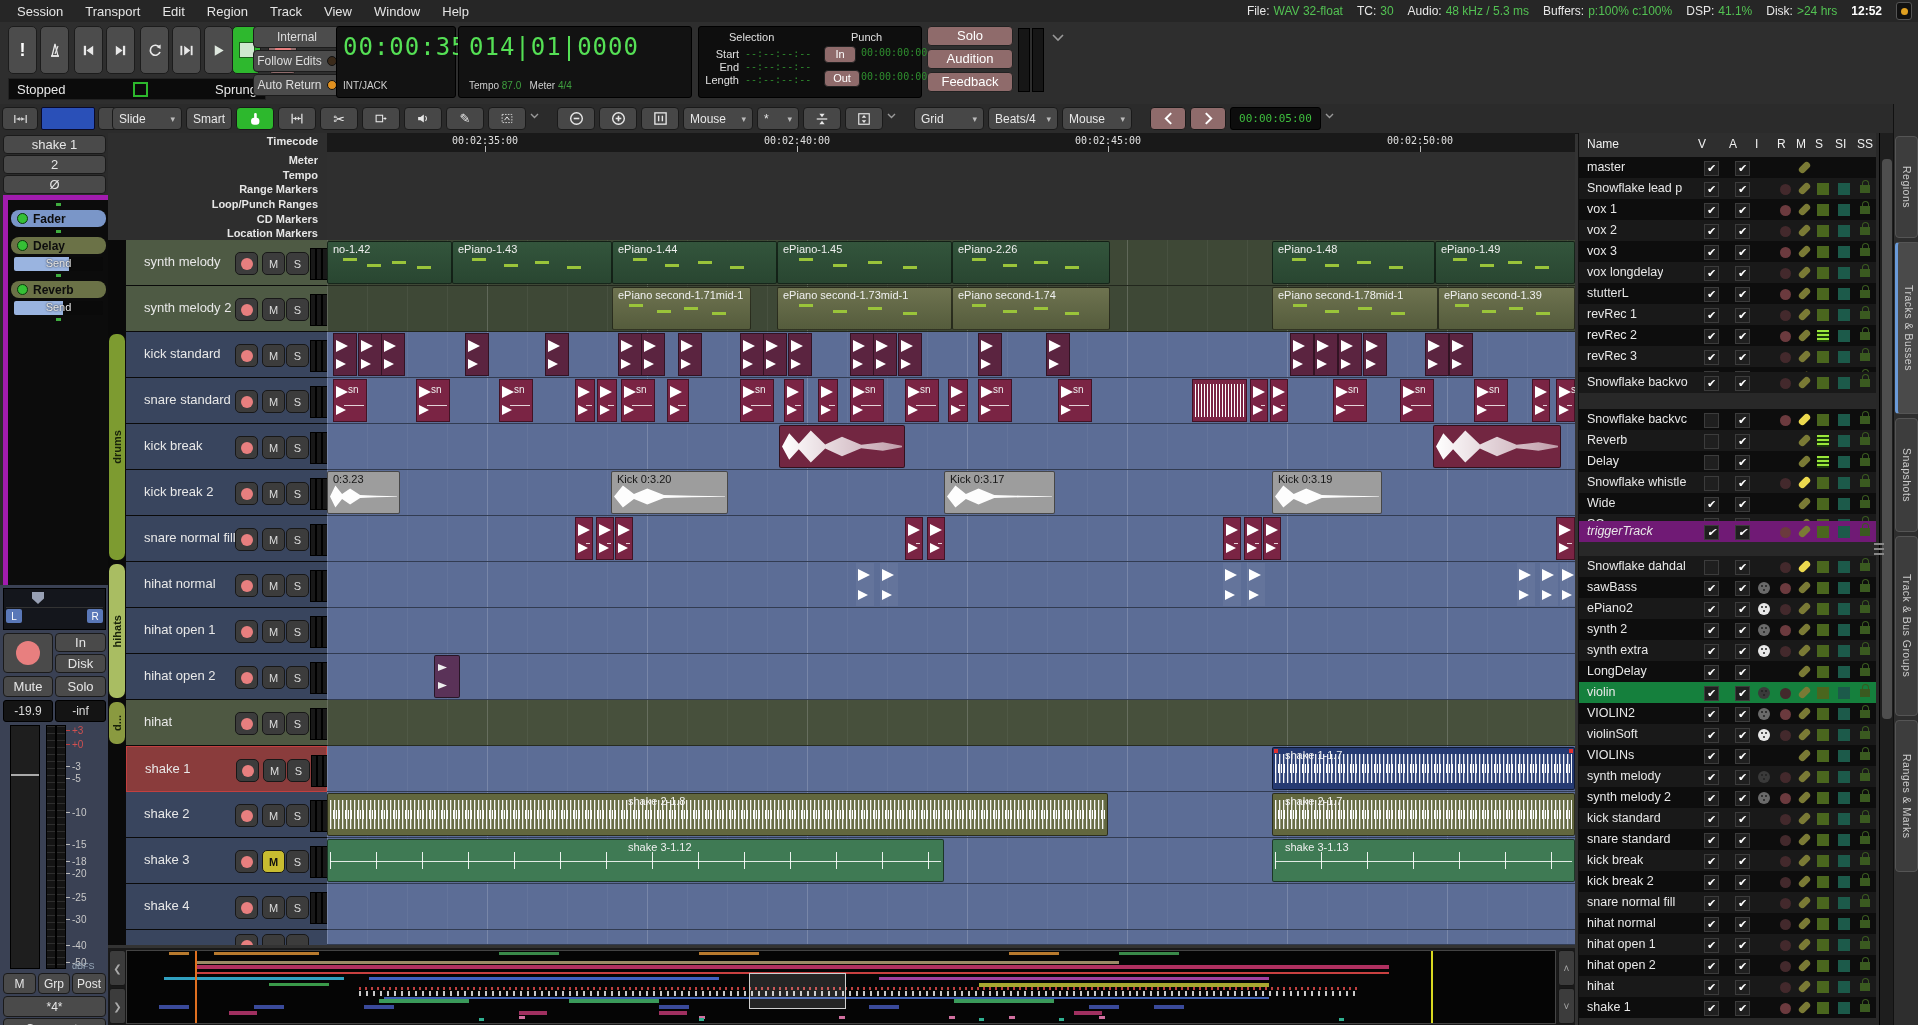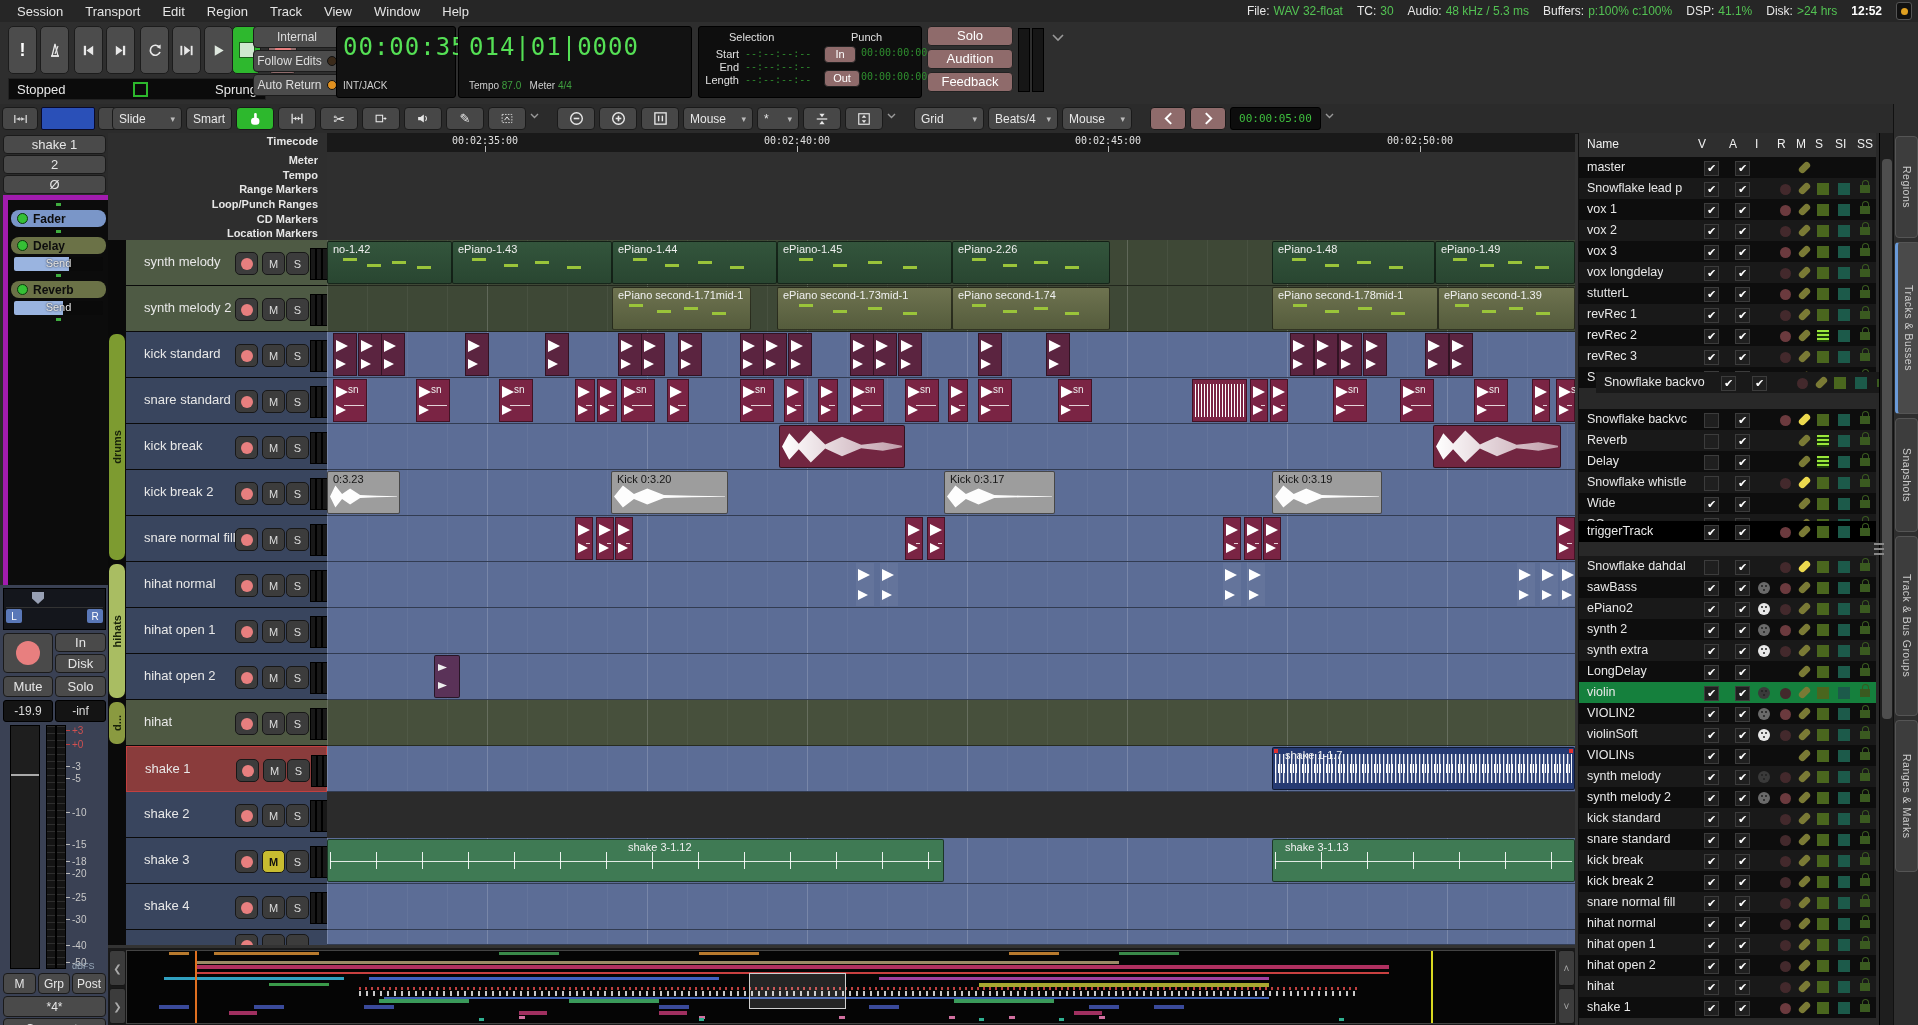--- a/index.html
+++ b/index.html
@@ -1078,20 +1078,28 @@
         <div class="region purple" style="left: 107px; width: 26px;"></div>
       </div>
       <div class="lane" style="top: 460px; background: rgb(71, 80, 60);"></div>
       <div class="lane" style="top: 506px; background: rgb(92, 109, 150);">
         <div class="region dense" style="left: 945px; width: 303px; background: rgb(37, 58, 114);">
           <span class="rlab" style="left: 12px;">shake 1-1.7</span>
           <div class="peakdot" style="left: 1px;"></div>
           <div class="peakdot" style="right: 1px;"></div>
         </div>
       </div>
+      <div class="lane" style="top: 552px; background: rgb(92, 109, 150);">
+        <div class="region dense" style="left: 0px; width: 781px; background: rgb(98, 103, 62);">
+          <span class="rlab" style="left: 300px;">shake 2-1.8</span>
+        </div>
+        <div class="region dense" style="left: 945px; width: 303px; background: rgb(98, 103, 62);">
+          <span class="rlab" style="left: 12px;">shake 2-1.7</span>
+        </div>
+      </div>
       <div class="lane" style="top: 598px; background: rgb(92, 109, 150);">
         <div class="region sparse" style="left: 0px; width: 617px; background: rgb(63, 122, 84);">
           <span class="rlab" style="left: 300px;">shake 3-1.12</span>
         </div>
         <div class="region sparse" style="left: 945px; width: 303px; background: rgb(63, 122, 84);">
           <span class="rlab" style="left: 12px;">shake 3-1.13</span>
         </div>
       </div>
       <div class="lane" style="top: 644px; background: rgb(92, 109, 150);"></div>
       <div class="lane" style="top: 690px; height: 15px; background: rgb(92, 109, 150);"></div>
@@ -1209,21 +1217,21 @@
         <div class="rprow" style="top: 234px; background: rgb(13, 13, 13);">
           <span class="nm">Snowflake claps v</span>
           <div class="cb" style="left: 125px;">✔</div>
           <div class="cb" style="left: 156px;">✔</div>
           <div class="rdot" style="left: 201px; background: rgb(107, 58, 62);"></div>
           <div class="mpill" style="left: 219px; background: rgb(236, 217, 78);"></div>
           <div class="sbox" style="left: 238px; background: rgb(74, 102, 30);"></div>
           <div class="sibox" style="left: 259px;"></div>
           <div class="lock" style="left: 281px;"></div>
         </div>
-        <div class="rprow" style="top: 239px; background: rgb(25, 25, 25); margin-left: 17px;">
+        <div class="rprow" style="top: 239px; background: rgb(25, 25, 25);">
           <span class="nm">Snowflake backvo</span>
           <div class="cb" style="left: 125px;">✔</div>
           <div class="cb" style="left: 156px;">✔</div>
           <div class="rdot" style="left: 201px; background: rgb(67, 41, 44);"></div>
           <div class="mpill" style="left: 219px; background: rgb(122, 122, 53);"></div>
           <div class="sbox" style="left: 238px; background: rgb(74, 102, 30);"></div>
           <div class="sibox" style="left: 259px;"></div>
           <div class="lock" style="left: 281px;"></div>
         </div>
         <div class="rprow" style="top: 276px; background: rgb(13, 13, 13);">
@@ -1275,21 +1283,21 @@
         </div>
         <div class="rprow" style="top: 381px; background: rgb(25, 25, 25);">
           <span class="nm">SC</span>
           <div class="cb" style="left: 125px;"></div>
           <div class="cb" style="left: 156px;">✔</div>
           <div class="mpill" style="left: 219px; background: rgb(122, 122, 53);"></div>
           <div class="sbox" style="left: 238px; background: rgb(74, 102, 30);"></div>
           <div class="sibox" style="left: 259px;"></div>
           <div class="lock" style="left: 281px;"></div>
         </div>
-        <div class="rprow" style="top: 388px; background: #000000;">
+        <div class="rprow" style="top: 388px; background: #701a75; font-style: italic;">
           <span class="nm">triggerTrack</span>
           <div class="cb" style="left: 125px;">✔</div>
           <div class="cb" style="left: 156px;">✔</div>
           <div class="rdot" style="left: 201px; background: rgb(107, 58, 62);"></div>
           <div class="mpill" style="left: 219px; background: rgb(122, 122, 53);"></div>
           <div class="sbox" style="left: 238px; background: rgb(74, 102, 30);"></div>
           <div class="sibox" style="left: 259px;"></div>
           <div class="lock" style="left: 281px;"></div>
         </div>
         <div class="rprow" style="top: 423px; background: rgb(25, 25, 25);">

